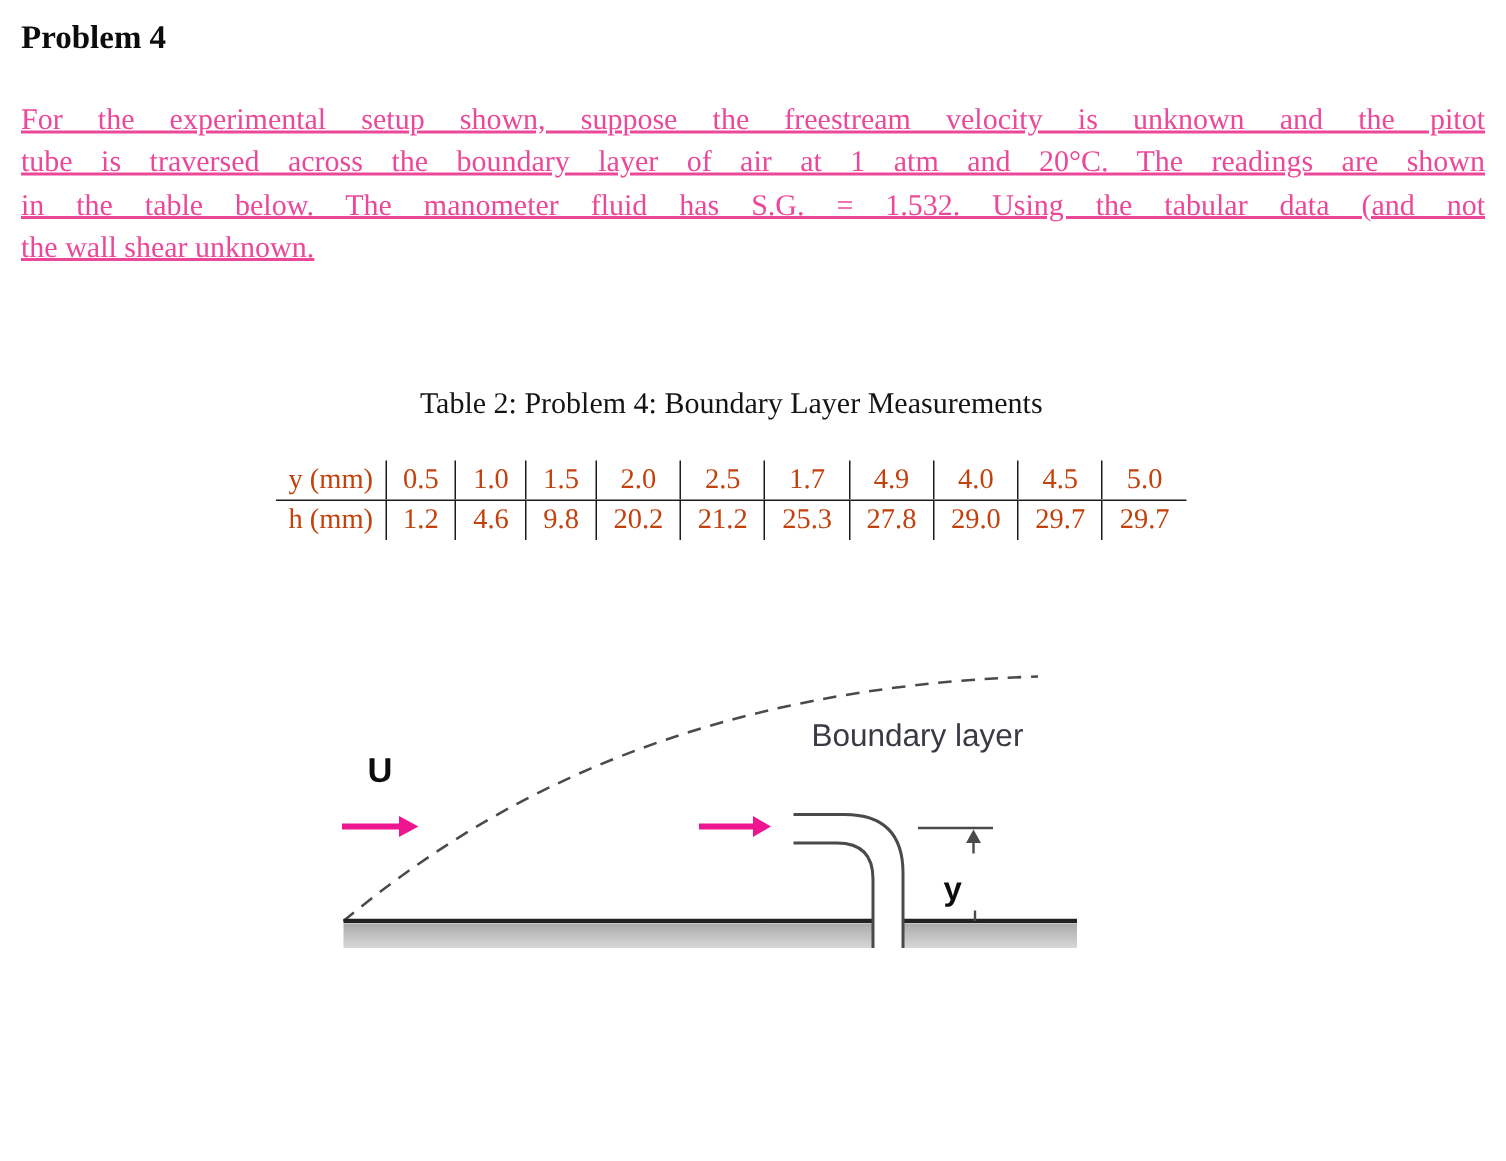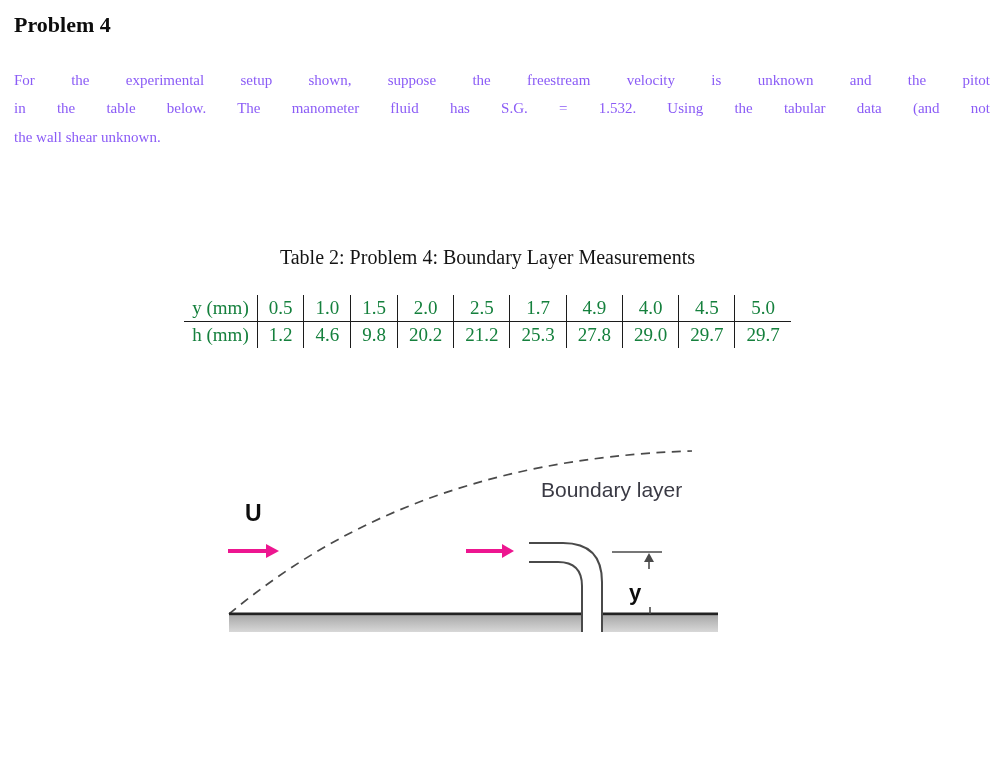--- a/index.html
+++ b/index.html
@@ -11,34 +11,34 @@
     font-family:"Liberation Serif", serif;
     overflow:hidden;
   }
   .title{
     position:absolute;left:14px;top:12px;
     font-size:22px;font-weight:bold;color:#0c0c0c;
     margin:0;
   }
   .intro{
     position:absolute;left:14px;top:66px;width:976px;
-    font-size:15px;line-height:28.4px;color:#8b5cf6;
+    font-size:20px;line-height:28.4px;color:#ec4899;text-decoration:underline;
   }
   .intro .line{text-align:justify;text-align-last:justify;}
   .intro .line:last-child{text-align-last:left;}
   .tablewrap{
-    position:absolute;left:0;top:246px;width:975px;
+    position:absolute;left:0;top:258px;width:975px;
     text-align:center;
     font-family:Liberation Serif, serif;
   }
   .caption{font-size:20px;color:#141414;}
   table.meas{
     margin:26px auto 0 auto;
     border-collapse:collapse;
-    font-size:19px;color:#15803d;
+    font-size:19px;color:#c2410c;
   }
   table.meas td{
     border-left:1.4px solid #1c1c1c;
     padding:2px 11px;
     text-align:center;
     white-space:nowrap;
   }
   table.meas td:first-child{border-left:none;padding:2px 8px;}
   table.meas tr:first-child td{border-bottom:1.4px solid #1c1c1c;}
   svg.diagram{position:absolute;left:0;top:0;}
@@ -48,20 +48,21 @@
 </style>
 </head>
 <body>
 
 <div class="page">
 
   <h1 class="title">Problem 4</h1>
 
   <div class="intro">
     <div class="line">For the experimental setup shown, suppose the freestream velocity is unknown and the pitot</div>
+    <div class="line">tube is traversed across the boundary layer of air at 1 atm and 20°C. The readings are shown</div>
     <div class="line">in the table below. The manometer fluid has S.G. = 1.532. Using the tabular data (and not</div>
     <div class="line">the wall shear unknown.</div>
   </div>
 
   <div class="tablewrap">
     <div class="caption">Table 2: Problem 4: Boundary Layer Measurements</div>
     <table class="meas">
       <tbody>
           <tr>
         <td>y (mm)</td>

